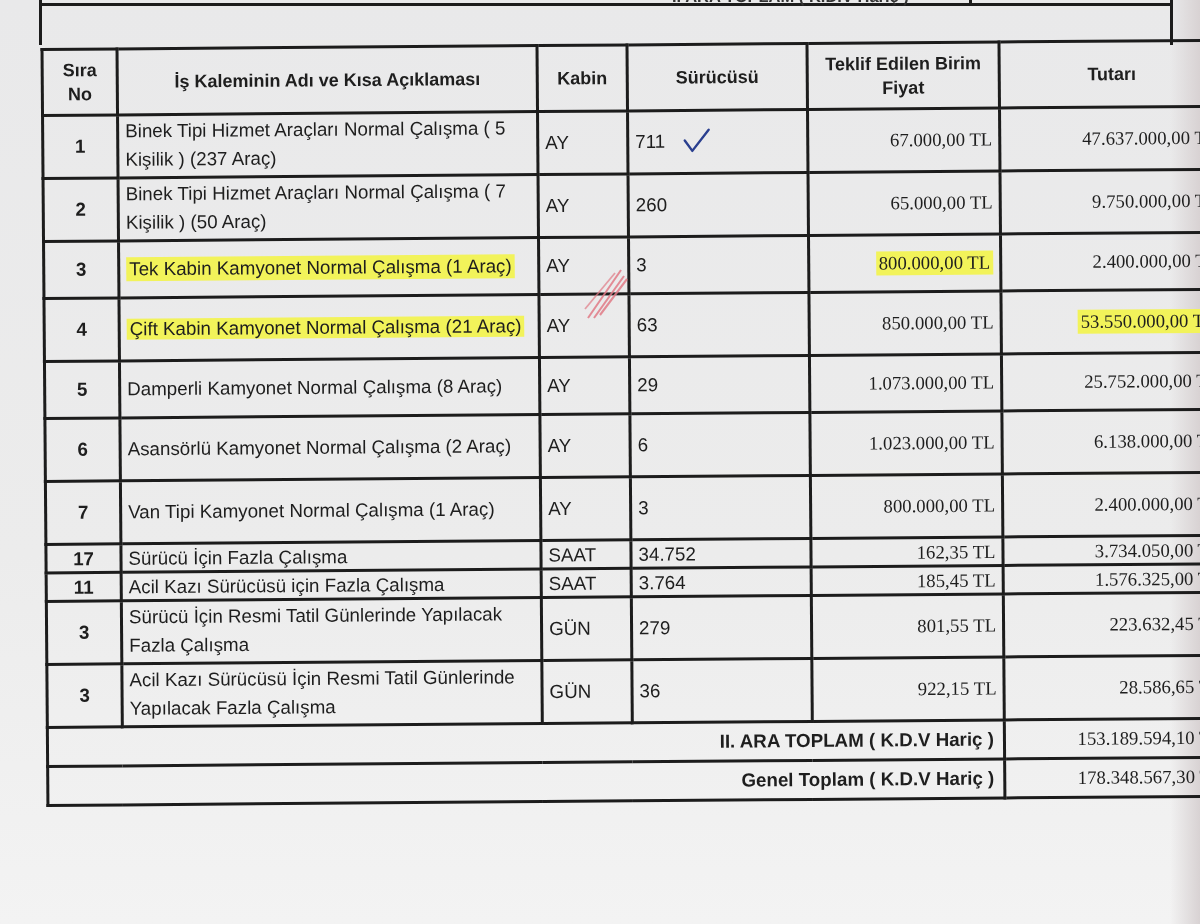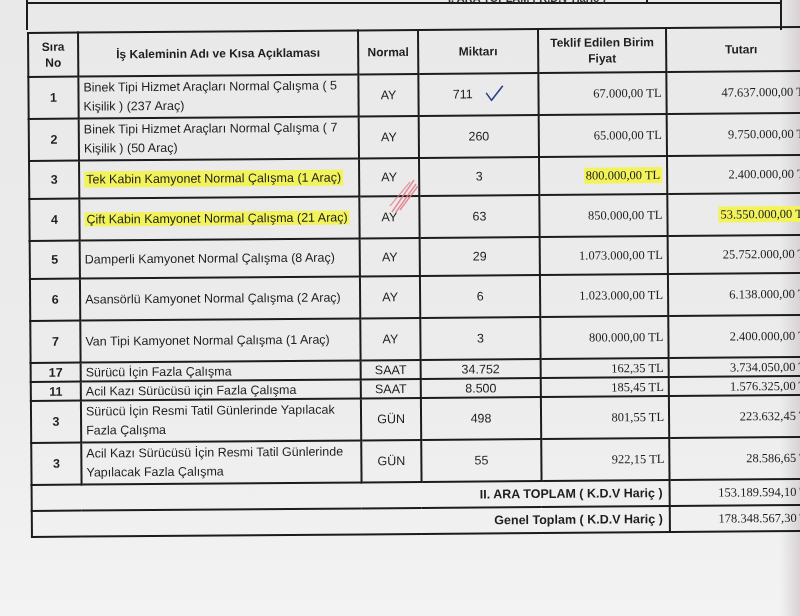--- a/index.html
+++ b/index.html
@@ -44,22 +44,22 @@
     border: 2px solid #1c1c1c;
     padding: 0 4px;
     font-size: 12.5px;
     vertical-align: middle;
   }
   table.main th {
     font-weight: bold; font-size: 12px; text-align: center; height: 42px; line-height: 16px;
   }
   .c-no { width: 40px; text-align: center; font-weight: bold; border-radius: 17px; }
   .c-desc { width: 270px; text-align: left; line-height: 19px; }
-  .c-unit { width: 50px; text-align: center; }
-  .c-qty { width: 110px; text-align: center; }
+  .c-unit { width: 50px; text-align: left; }
+  .c-qty { width: 110px; }
   .c-price { width: 118px; text-align: right; font-family: "Liberation Serif", serif; font-size: 13.5px; }
   .c-total { width: 140px; text-align: right; font-family: "Liberation Serif", serif; font-size: 13.5px; }
   tr.tall td { height: 40px; }
   tr.med td { height: 36px; }
   tr.short td { height: 17px; line-height: 16px; }
   .hl { background: #f2f35a; padding: 1px 2px; }
   .hl-block { background: #f2f35a; padding: 0 2px; box-decoration-break: clone; -webkit-box-decoration-break: clone; }
   .check {
     display: inline-block; margin-left: 8px; vertical-align: middle;
   }
@@ -77,22 +77,22 @@
     <div class="prev-row"></div>
     <div class="prev-label">I. ARA TOPLAM ( K.D.V Hariç )</div>
     <div class="prev-cell"></div>
   </div>
 
   <table class="main">
     <thead>
       <tr>
         <th class="c-no">Sıra No</th>
         <th class="c-desc" style="text-align:center">İş Kaleminin Adı ve Kısa Açıklaması</th>
-        <th class="c-unit">Normal</th>
-        <th class="c-qty">Miktarı</th>
+        <th class="c-unit">Kabin</th>
+        <th class="c-qty">Sürücüsü</th>
         <th class="c-price" style="text-align:center;font-family:'Liberation Sans',sans-serif;font-size:12px">Teklif Edilen Birim Fiyat</th>
         <th class="c-total" style="text-align:center;font-family:'Liberation Sans',sans-serif;font-size:12px">Tutarı</th>
       </tr>
     </thead>
     <tbody>
       <tr class="tall">
         <td class="c-no">1</td>
         <td class="c-desc">Binek Tipi Hizmet Araçları Normal Çalışma ( 5 Kişilik ) (237 Araç)</td>
         <td class="c-unit">AY</td>
         <td class="c-qty">
@@ -159,37 +159,37 @@
         <td class="c-desc">Sürücü İçin Fazla Çalışma</td>
         <td class="c-unit">SAAT</td>
         <td class="c-qty">34.752</td>
         <td class="c-price">162,35 TL</td>
         <td class="c-total">3.734.050,00 TL</td>
       </tr>
       <tr class="short">
         <td class="c-no">11</td>
         <td class="c-desc">Acil Kazı Sürücüsü için Fazla Çalışma</td>
         <td class="c-unit">SAAT</td>
-        <td class="c-qty">8.500</td>
+        <td class="c-qty">3.764</td>
         <td class="c-price">185,45 TL</td>
         <td class="c-total">1.576.325,00 TL</td>
       </tr>
       <tr class="tall">
         <td class="c-no">3</td>
         <td class="c-desc">Sürücü İçin Resmi Tatil Günlerinde Yapılacak Fazla Çalışma</td>
         <td class="c-unit">GÜN</td>
-        <td class="c-qty">498</td>
+        <td class="c-qty">279</td>
         <td class="c-price">801,55 TL</td>
         <td class="c-total">223.632,45 TL</td>
       </tr>
       <tr class="tall">
         <td class="c-no">3</td>
         <td class="c-desc">Acil Kazı Sürücüsü İçin Resmi Tatil Günlerinde Yapılacak Fazla Çalışma</td>
         <td class="c-unit">GÜN</td>
-        <td class="c-qty">55</td>
+        <td class="c-qty">36</td>
         <td class="c-price">922,15 TL</td>
         <td class="c-total">28.586,65 TL</td>
       </tr>
       <tr class="sum">
         <td colspan="5" class="sum-label">II. ARA TOPLAM ( K.D.V Hariç )</td>
         <td class="c-total">153.189.594,10 TL</td>
       </tr>
       <tr class="sum">
         <td colspan="5" class="sum-label">Genel Toplam ( K.D.V Hariç )</td>
         <td class="c-total">178.348.567,30 TL</td>

